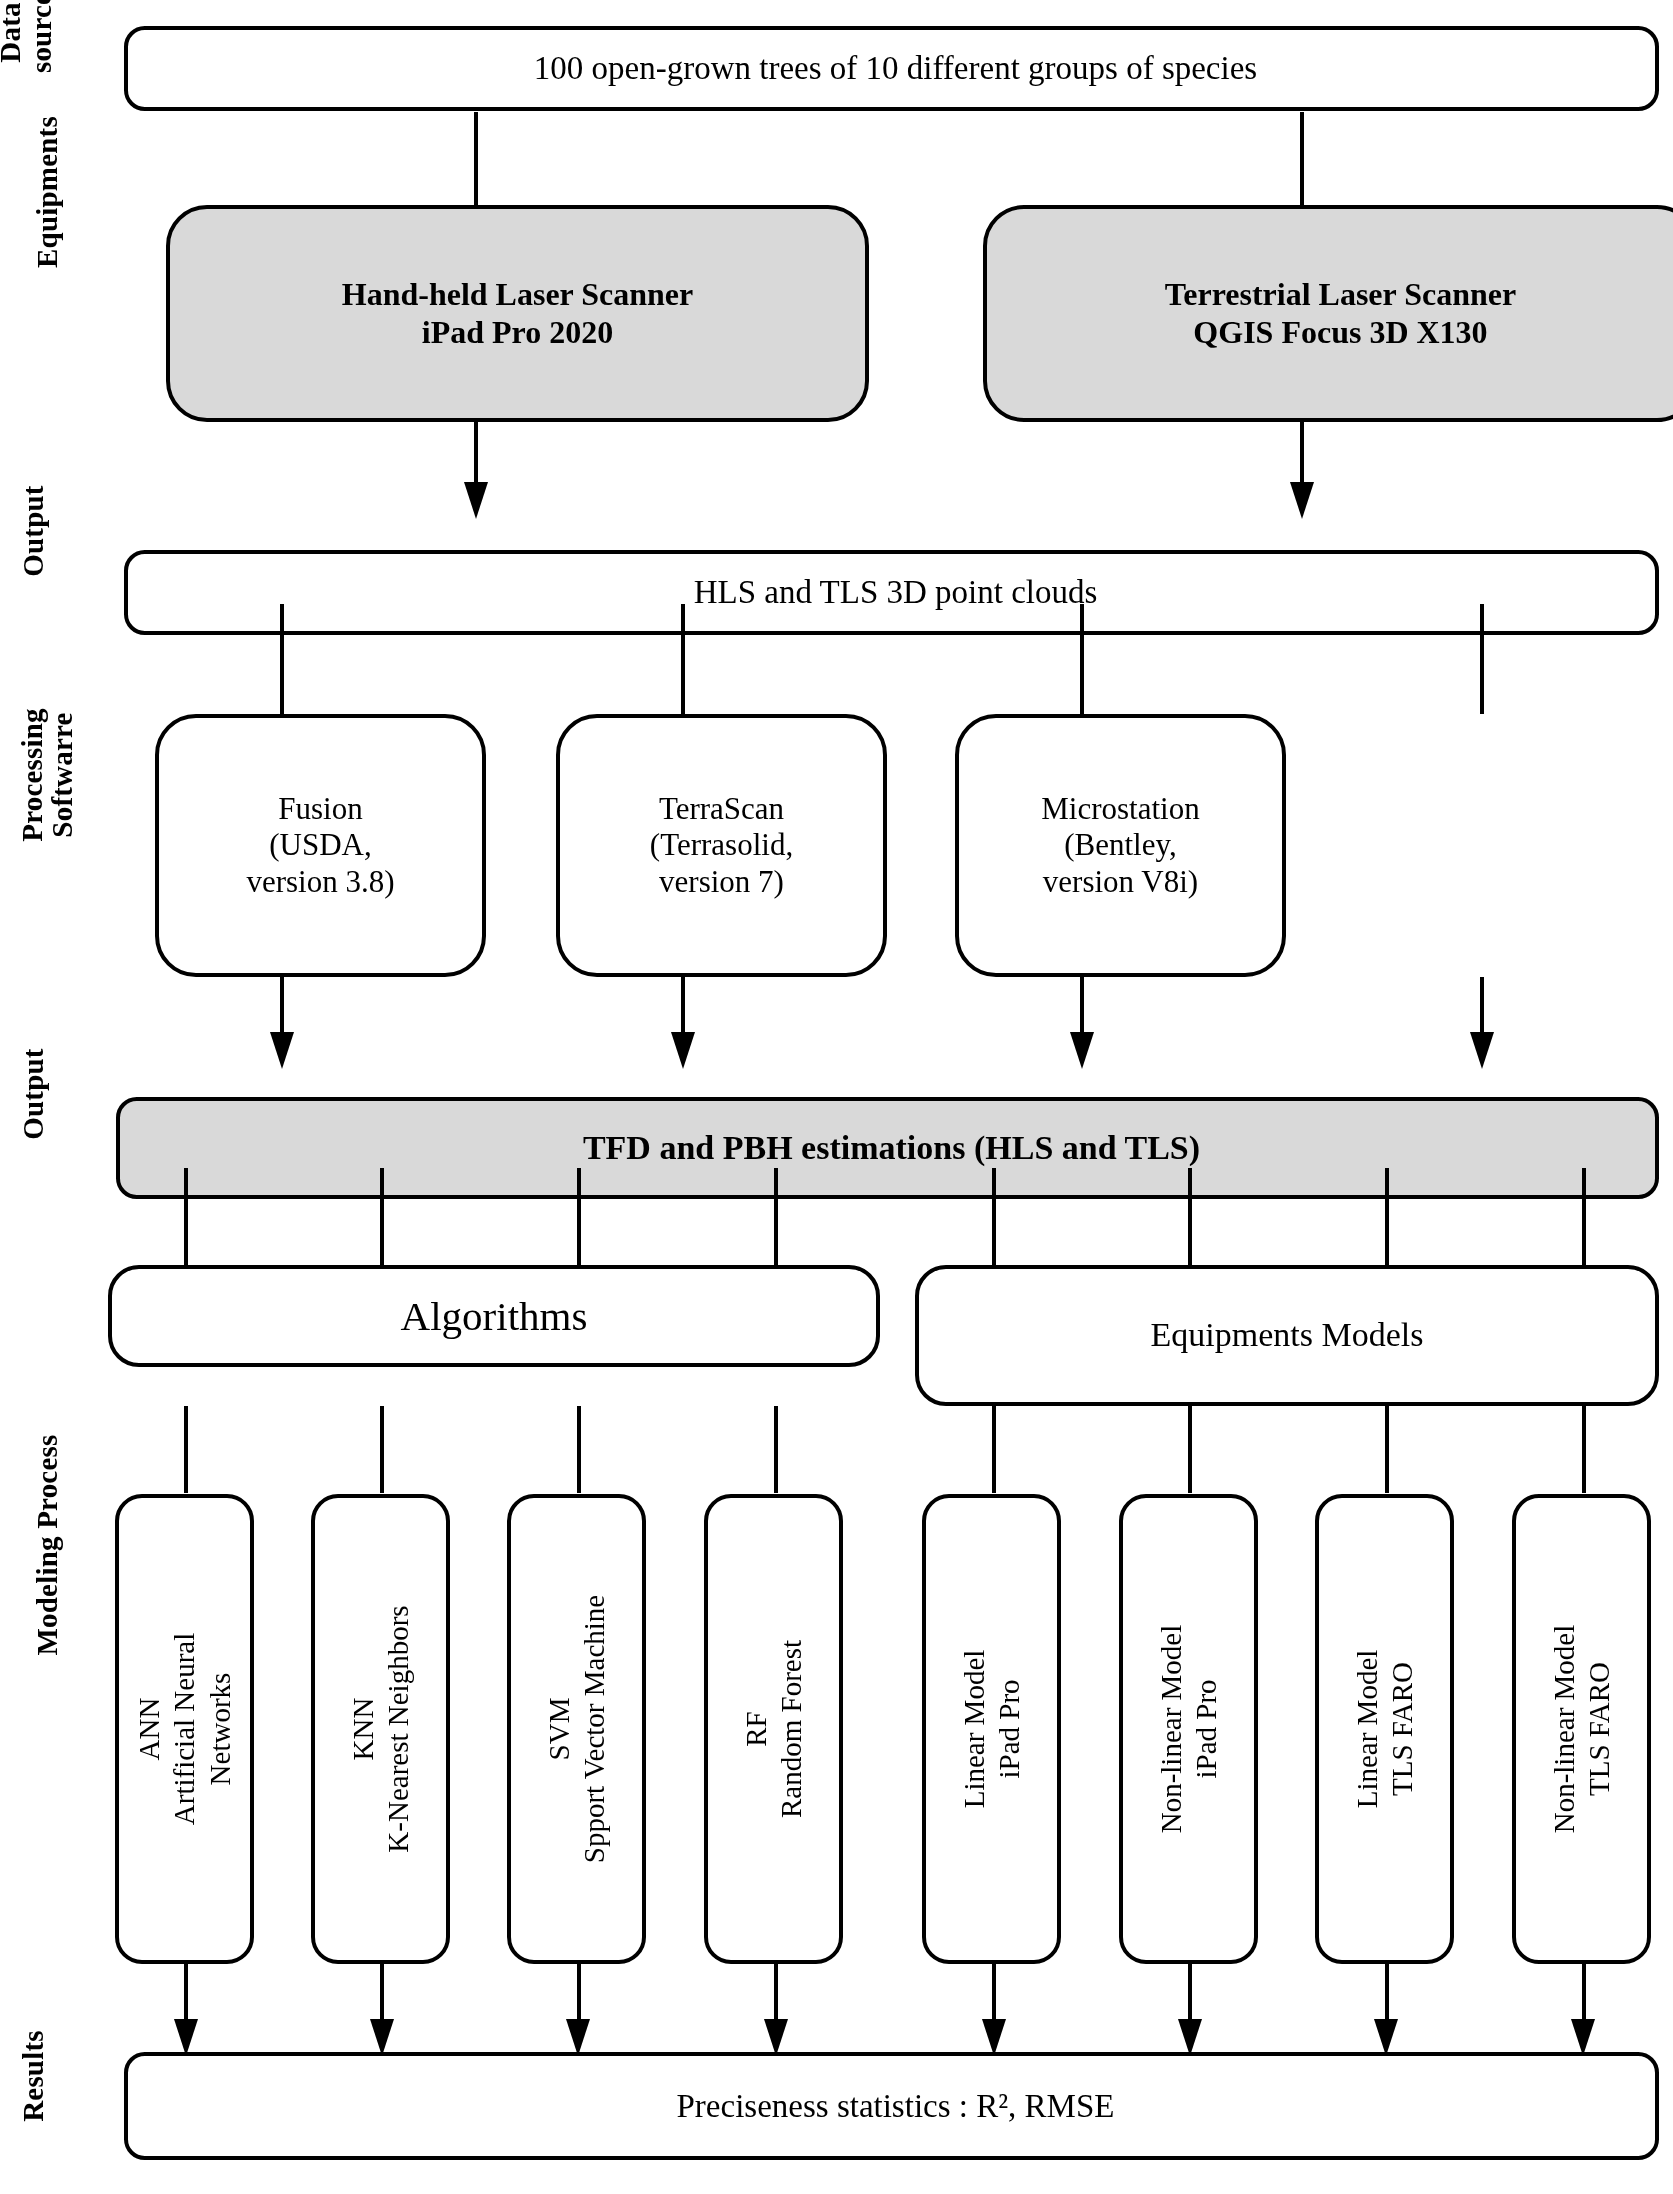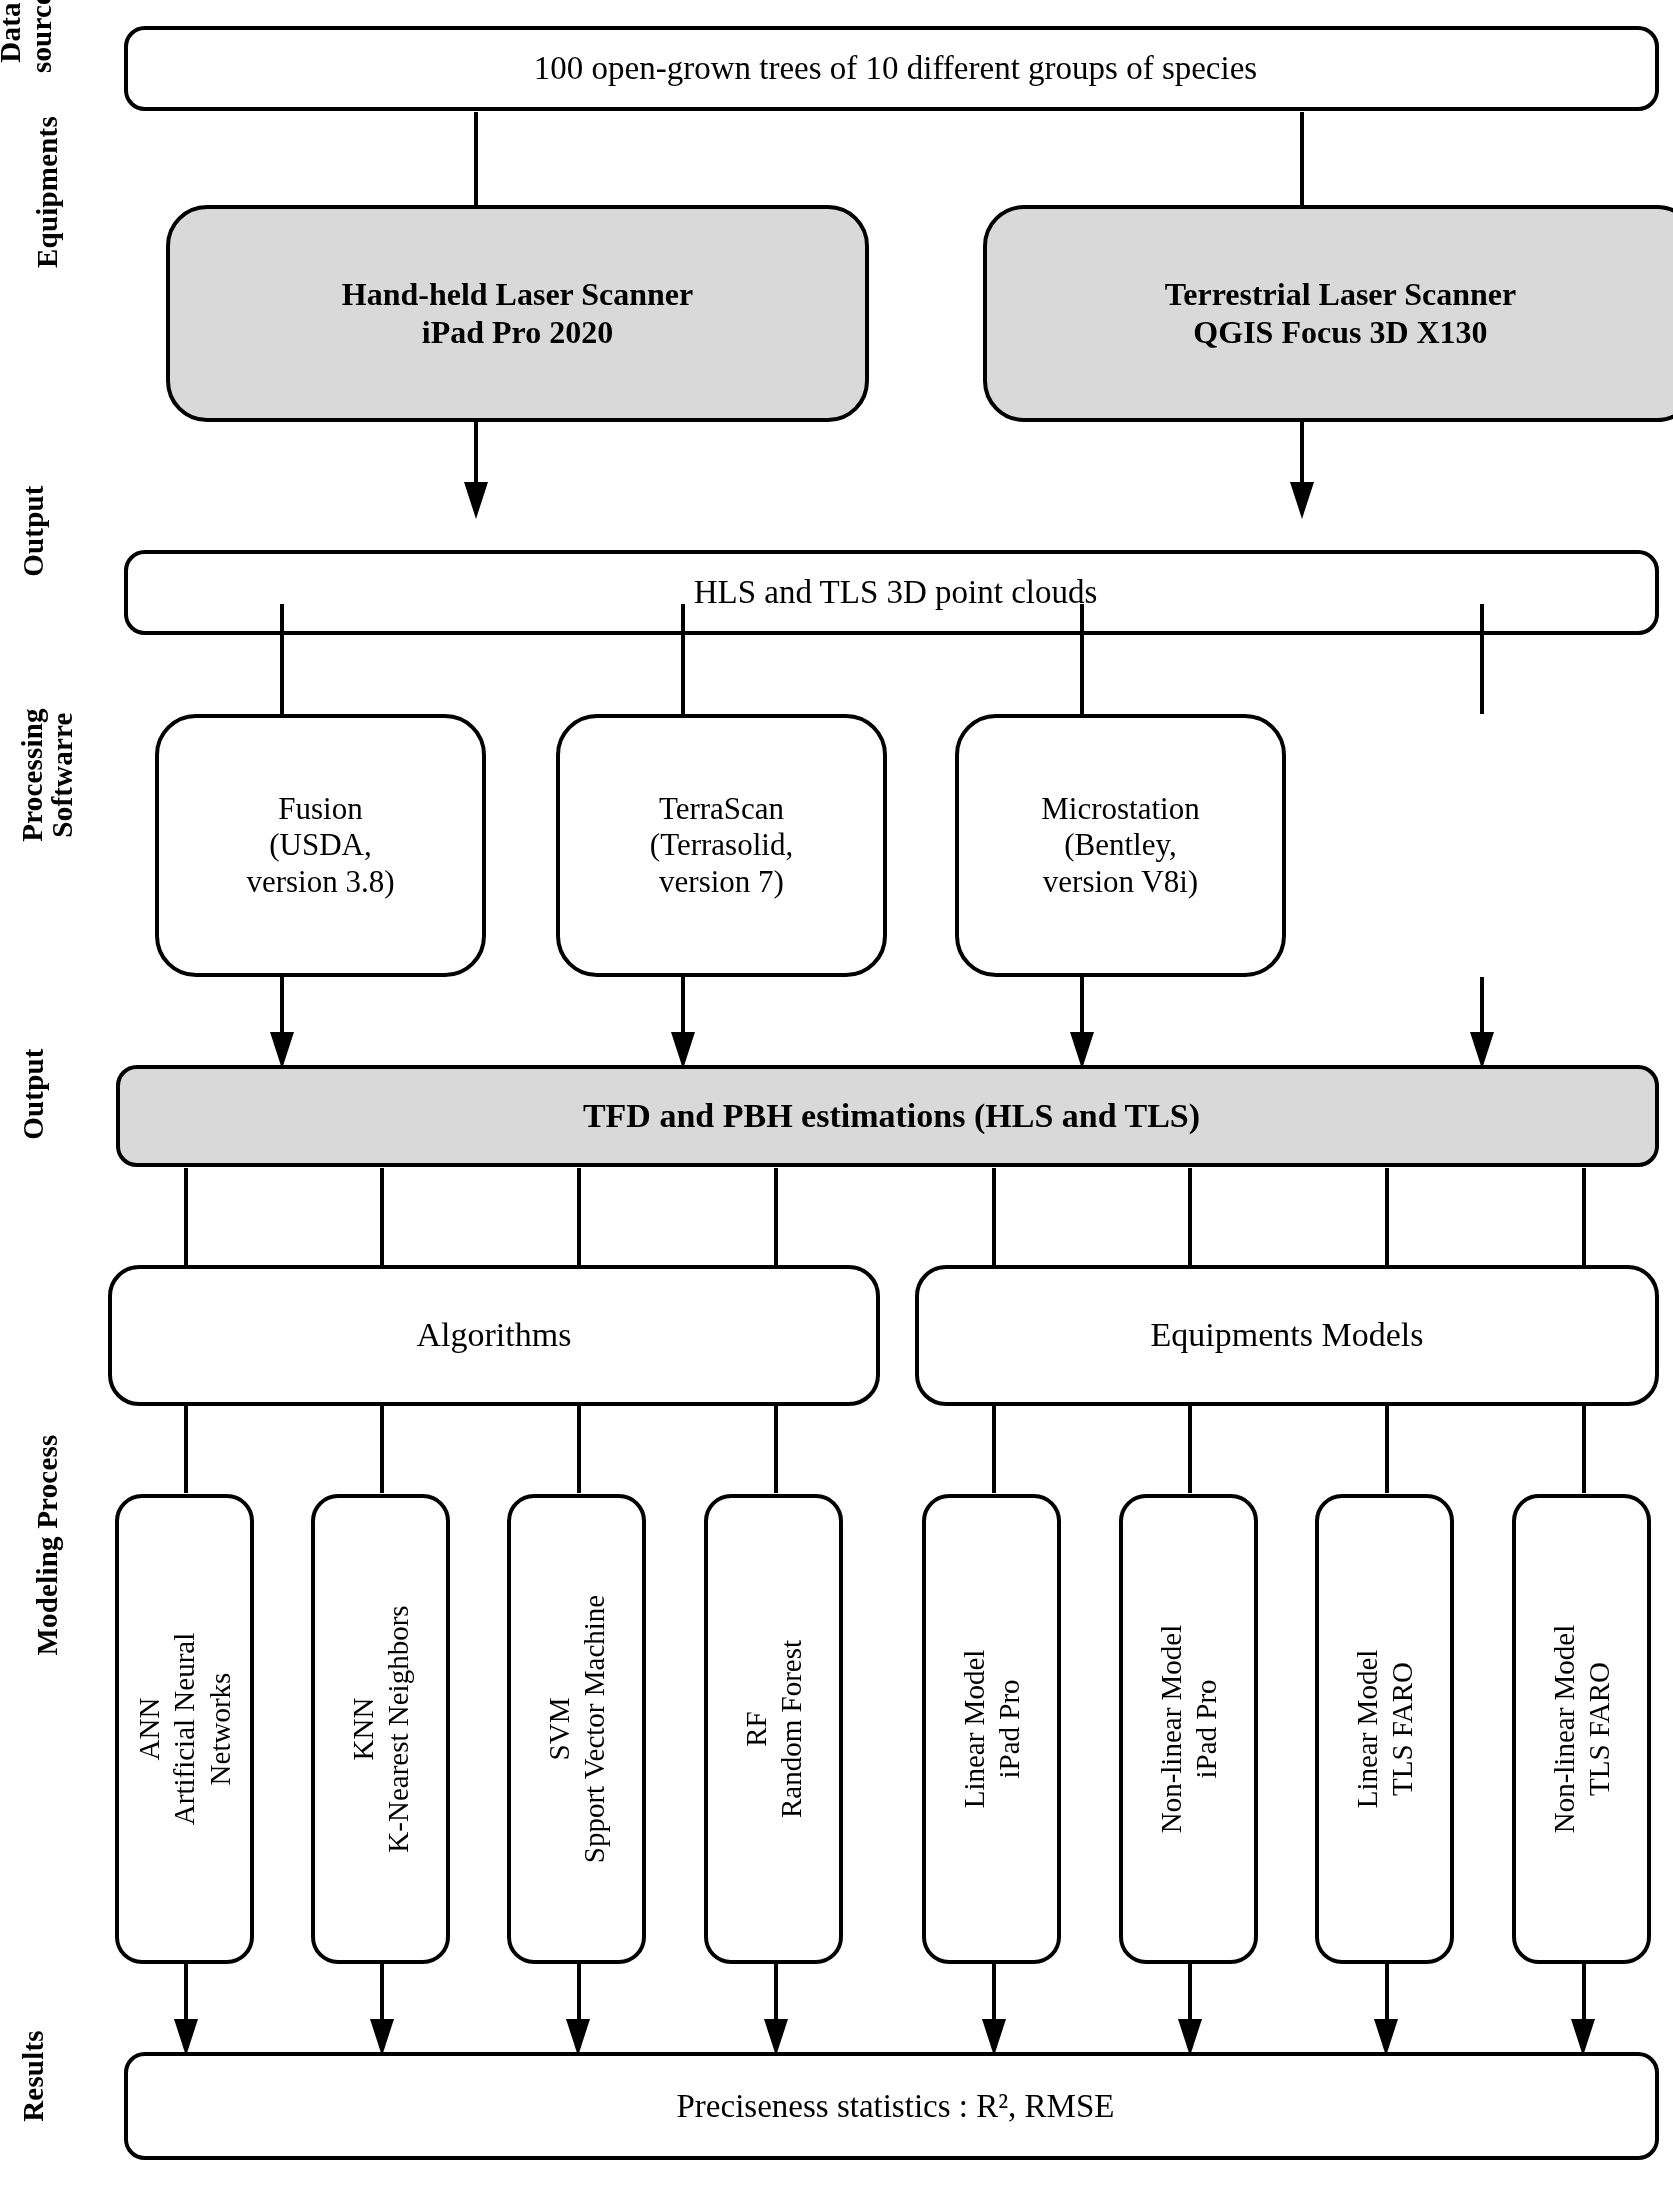--- a/index.html
+++ b/index.html
@@ -141,32 +141,32 @@
 
   <div class="vline" style="left:681px;top:977px;height:70px;"></div>
   <div class="arrow-head" style="left:671px;top:1032px;"></div>
 
   <div class="vline" style="left:1080px;top:977px;height:70px;"></div>
   <div class="arrow-head" style="left:1070px;top:1032px;"></div>
 
   <div class="vline" style="left:1480px;top:977px;height:70px;"></div>
   <div class="arrow-head" style="left:1470px;top:1032px;"></div>
 
-  <div class="box gray bold r-lg" style="left:116px;top:1065px;width:1543px;height:102px;font-size:34px;">TFD and PBH estimations  (HLS and TLS)</div>
+  <div class="box gray bold r-lg" style="left:116px;top:1097px;width:1543px;height:102px;font-size:34px;">TFD and PBH estimations  (HLS and TLS)</div>
 
   <div class="vline" style="left:184px;top:1168px;height:101px;"></div>
   <div class="vline" style="left:380px;top:1168px;height:101px;"></div>
   <div class="vline" style="left:577px;top:1168px;height:101px;"></div>
   <div class="vline" style="left:774px;top:1168px;height:101px;"></div>
   <div class="vline" style="left:992px;top:1168px;height:101px;"></div>
   <div class="vline" style="left:1188px;top:1168px;height:101px;"></div>
   <div class="vline" style="left:1385px;top:1168px;height:101px;"></div>
   <div class="vline" style="left:1582px;top:1168px;height:101px;"></div>
 
-  <div class="box r-xl" style="left:108px;top:1265px;width:772px;height:141px;font-size:34px;">Algorithms</div>
+  <div class="box r-xl" style="left:108px;top:1265px;width:772px;height:102px;font-size:41px;">Algorithms</div>
 
   <div class="box r-xl" style="left:915px;top:1265px;width:744px;height:141px;font-size:34px;">Equipments Models</div>
 
   <div class="vline" style="left:184px;top:1406px;height:87px;"></div>
   <div class="vline" style="left:380px;top:1406px;height:87px;"></div>
   <div class="vline" style="left:577px;top:1406px;height:87px;"></div>
   <div class="vline" style="left:774px;top:1406px;height:87px;"></div>
   <div class="vline" style="left:992px;top:1406px;height:87px;"></div>
   <div class="vline" style="left:1188px;top:1406px;height:87px;"></div>
   <div class="vline" style="left:1385px;top:1406px;height:87px;"></div>

